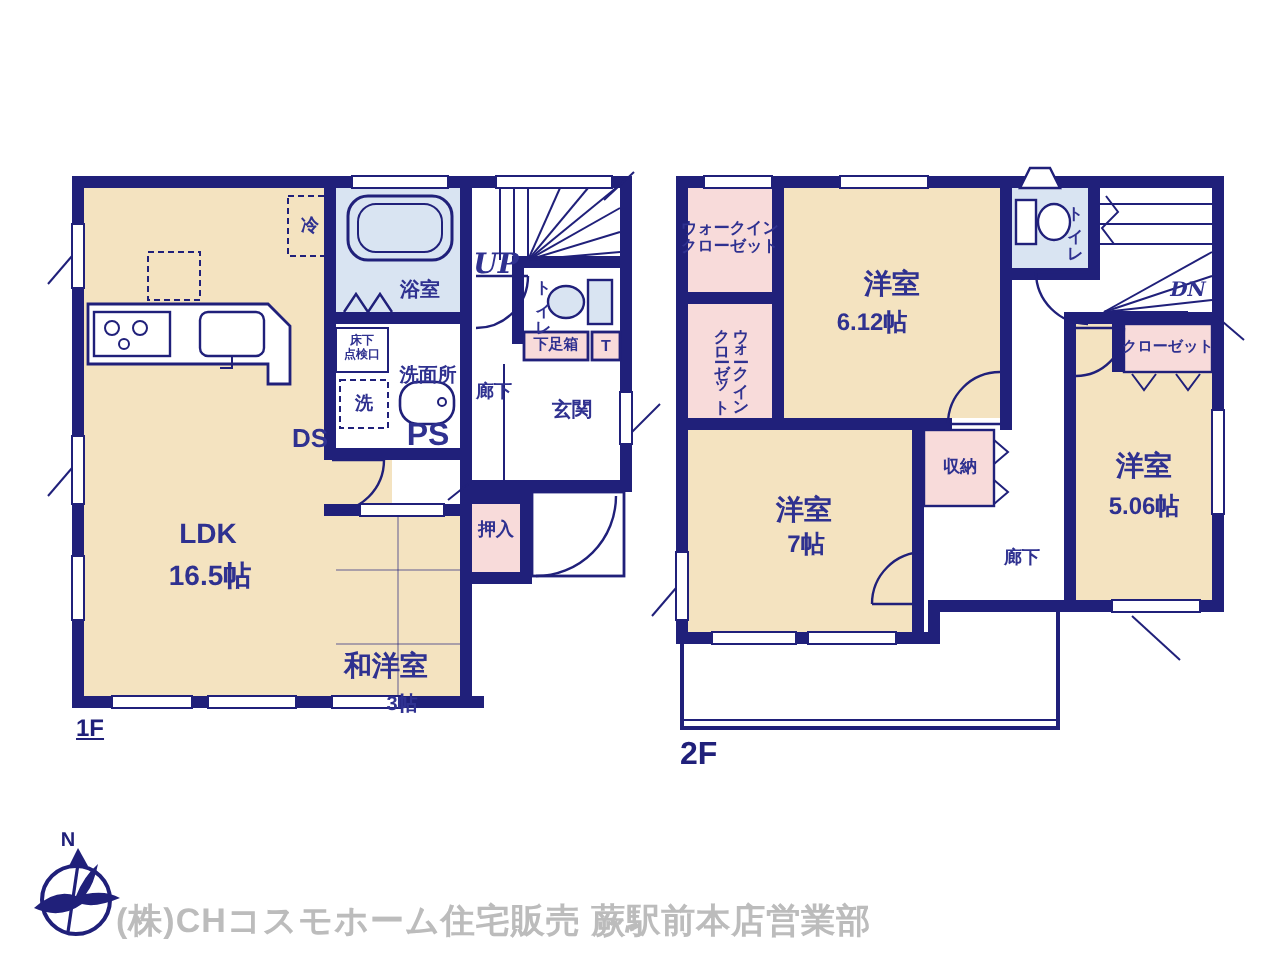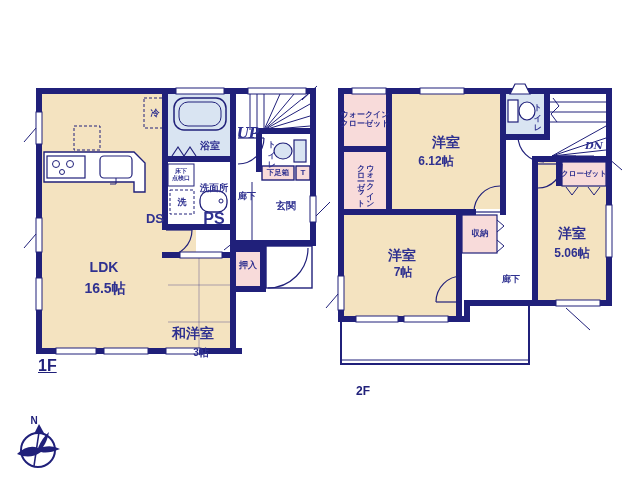--- a/index.html
+++ b/index.html
@@ -255,34 +255,35 @@
 <div class="lbl vert" style="left:271px;top:150px;font-size:8px;">トイレ</div>
 <div class="lbl stair-lbl" style="left:248px;top:133px;font-size:14px;">UP</div>
 <div class="lbl" style="left:210px;top:146px;font-size:10px;">浴室</div>
 <div class="lbl" style="left:214px;top:177px;font-size:9.5px;margin-top:11px;">洗面所</div>
 <div class="lbl" style="left:181px;top:175px;font-size:6px;">床下
 点検口</div>
 <div class="lbl" style="left:182px;top:202px;font-size:9px;">洗</div>
 <div class="lbl" style="left:155px;top:113px;font-size:9px;">冷</div>
 <div class="lbl" style="left:155px;top:219px;font-size:13px;">DS</div>
 <div class="lbl" style="left:214px;top:219px;font-size:16px;">PS</div>
-<div class="lbl floor-tag" style="left:38px;top:357px;font-size:16px;text-decoration:underline;">1F</div>
+<div class="lbl floor-tag" style="left:38px;top:357px;font-size:12px;text-decoration:underline;">1F</div>
 
 <div class="lbl" style="left:365px;top:119px;font-size:8px;">ウォークイン
 クローゼット</div>
 <div class="lbl vert" style="left:365px;top:181px;font-size:8px;letter-spacing:0;">ウォークイン
 クローゼット</div>
 <div class="lbl" style="left:446px;top:142px;font-size:14px;">洋室</div>
 <div class="lbl" style="left:436px;top:161px;font-size:12px;">6.12帖</div>
 <div class="lbl vert" style="left:537px;top:113px;font-size:8px;">トイレ</div>
 <div class="lbl stair-lbl" style="left:556px;top:146px;font-size:10px;margin-left:38px;">DN</div>
 <div class="lbl" style="left:584px;top:174px;font-size:7.5px;">クローゼット</div>
 <div class="lbl" style="left:480px;top:233px;font-size:8.5px;">収納</div>
 <div class="lbl" style="left:402px;top:255px;font-size:14px;">洋室</div>
 <div class="lbl" style="left:403px;top:272px;font-size:12px;">7帖</div>
 <div class="lbl" style="left:511px;top:279px;font-size:9px;">廊下</div>
 <div class="lbl" style="left:572px;top:233px;font-size:14px;">洋室</div>
 <div class="lbl" style="left:572px;top:253px;font-size:12px;">5.06帖</div>
-<div class="lbl floor-tag" style="left:340px;top:384px;font-size:12px;margin-left:16px;">2F</div>
+<div class="lbl floor-tag" style="left:340px;top:369px;font-size:16px;">2F</div>
 
 <div class="lbl" style="left:34px;top:421px;font-size:10px;color:#20207a;">N</div>
+<div class="footer-text" style="left:58px;top:449px;">(株)CHコスモホーム住宅販売 蕨駅前本店営業部</div>
 
 </div>
 
 </body></html>

